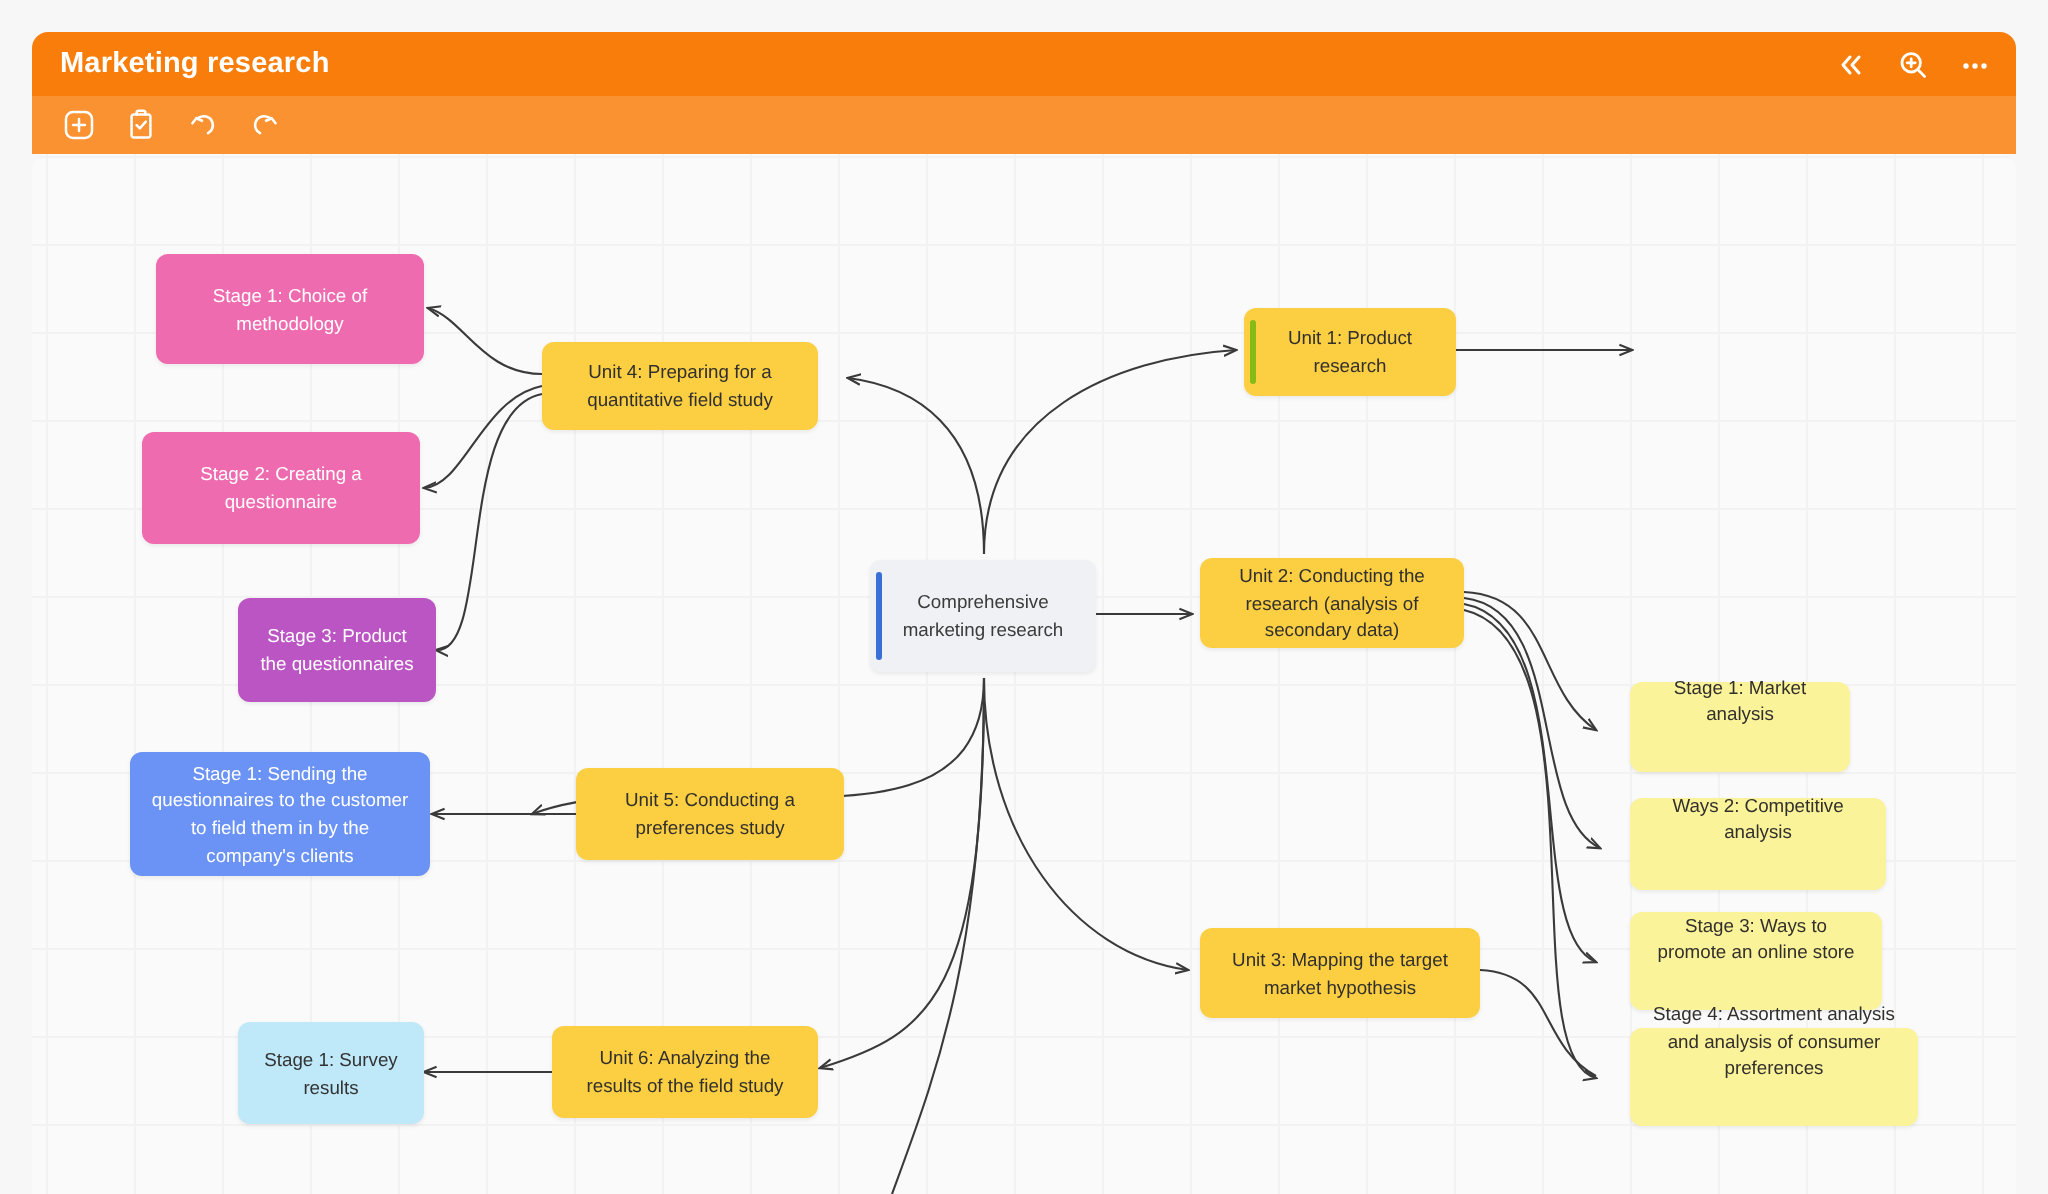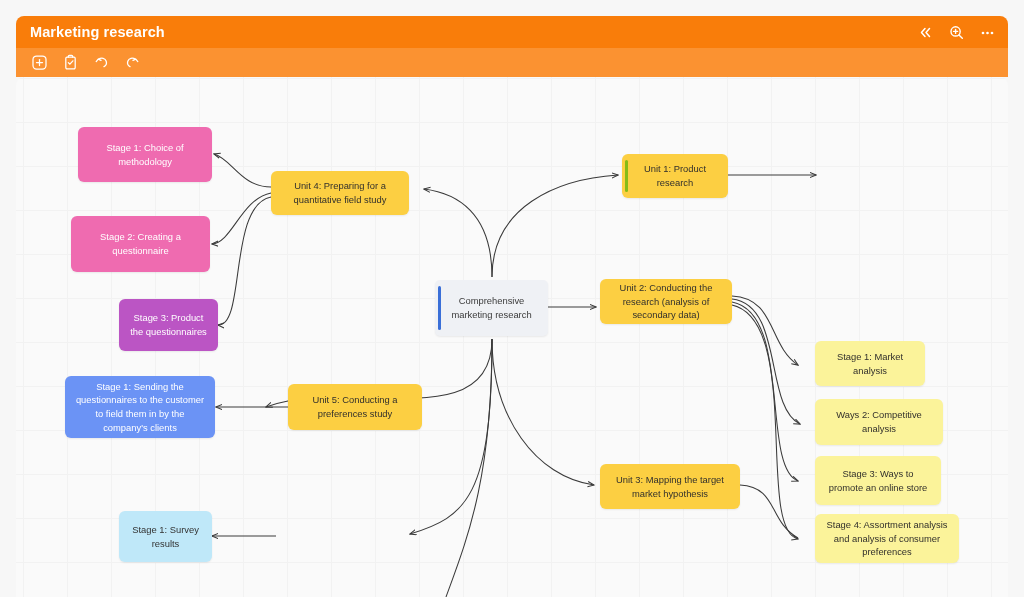--- a/index.html
+++ b/index.html
@@ -119,21 +119,21 @@
     cursor: pointer;
     box-shadow: 0 1px 2px rgba(0,0,0,0.07);
   }
   .node span { display: block; }
 
   .n-pink   { background: #ef6bb0; color: #ffffff; }
   .n-purple { background: #bb55c4; color: #ffffff; }
   .n-blue   { background: #6b93f5; color: #ffffff; }
   .n-ltblue { background: #bfe8f9; color: #333333; }
   .n-amber  { background: #fccf42; color: #32302c; }
-  .n-ltyel  { background: #fbf39a; color: #32302c; }
+  .n-ltyel  { background: #fbf39a; color: #32302c; align-items: flex-end; }
   .n-ltgrn  { background: #cdf585; color: #32302c; }
 
   .n-center {
     background: #eff1f5;
     color: #3b3b3b;
     border-radius: 5px;
   }
   .accent {
     position: absolute;
     left: 3px;
@@ -279,20 +279,23 @@
     </div>
 
     <div class="node n-amber" style="left:255px; top:94px; width:138px; height:44px;">
       <span>Unit 4: Preparing for a quantitative field study</span>
     </div>
 
     <div class="node n-amber" style="left:272px; top:307px; width:134px; height:46px;">
       <span>Unit 5: Conducting a preferences study</span>
     </div>
 
+    <div class="node n-amber" style="left:260px; top:436px; width:133px; height:46px;">
+      <span>Unit 6: Analyzing the results of the field study</span>
+    </div>
 
     <div class="node n-amber" style="left:606px; top:77px; width:106px; height:43px;">
       <div class="accent accent-green"></div>
       <span>Unit 1: Product research</span>
     </div>
 
     <div class="node n-amber" style="left:584px; top:202px; width:132px; height:45px;">
       <span>Unit 2: Conducting the research (analysis of secondary data)</span>
     </div>
 

